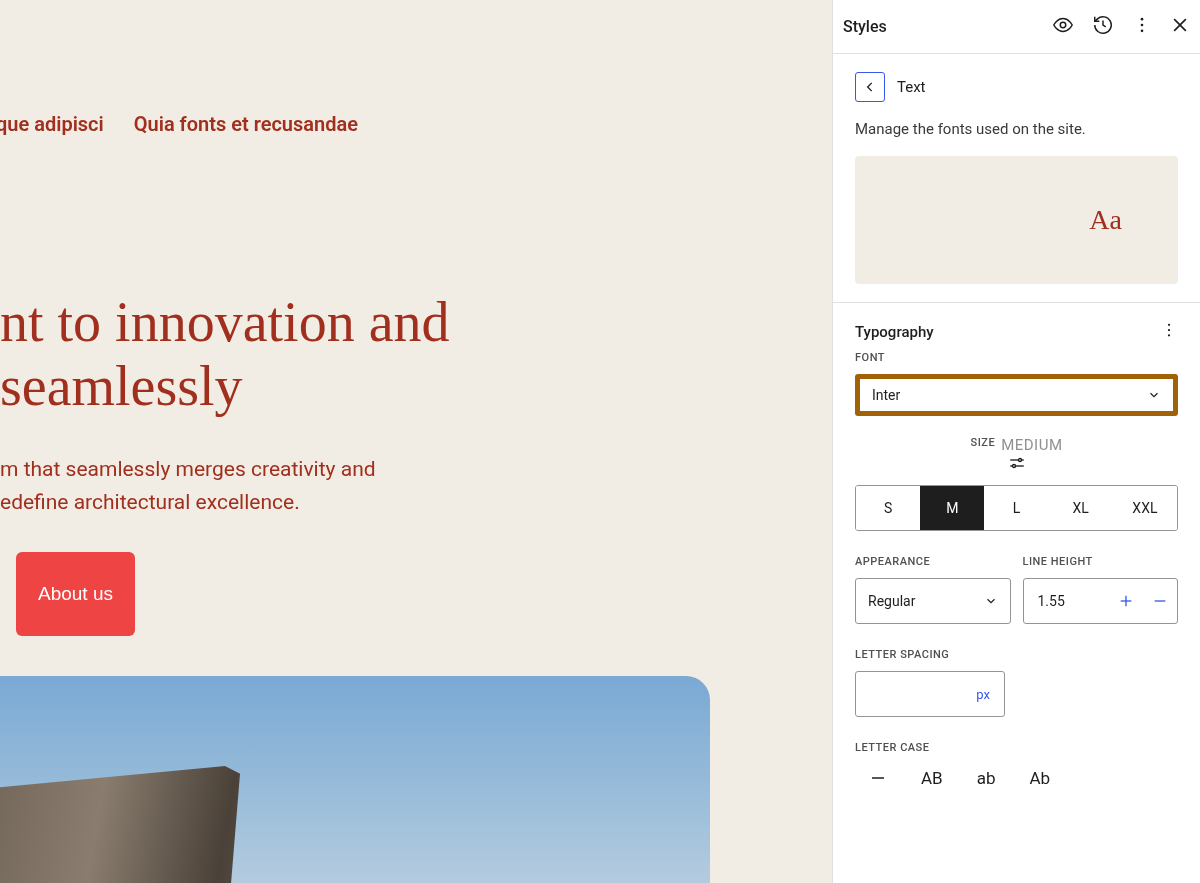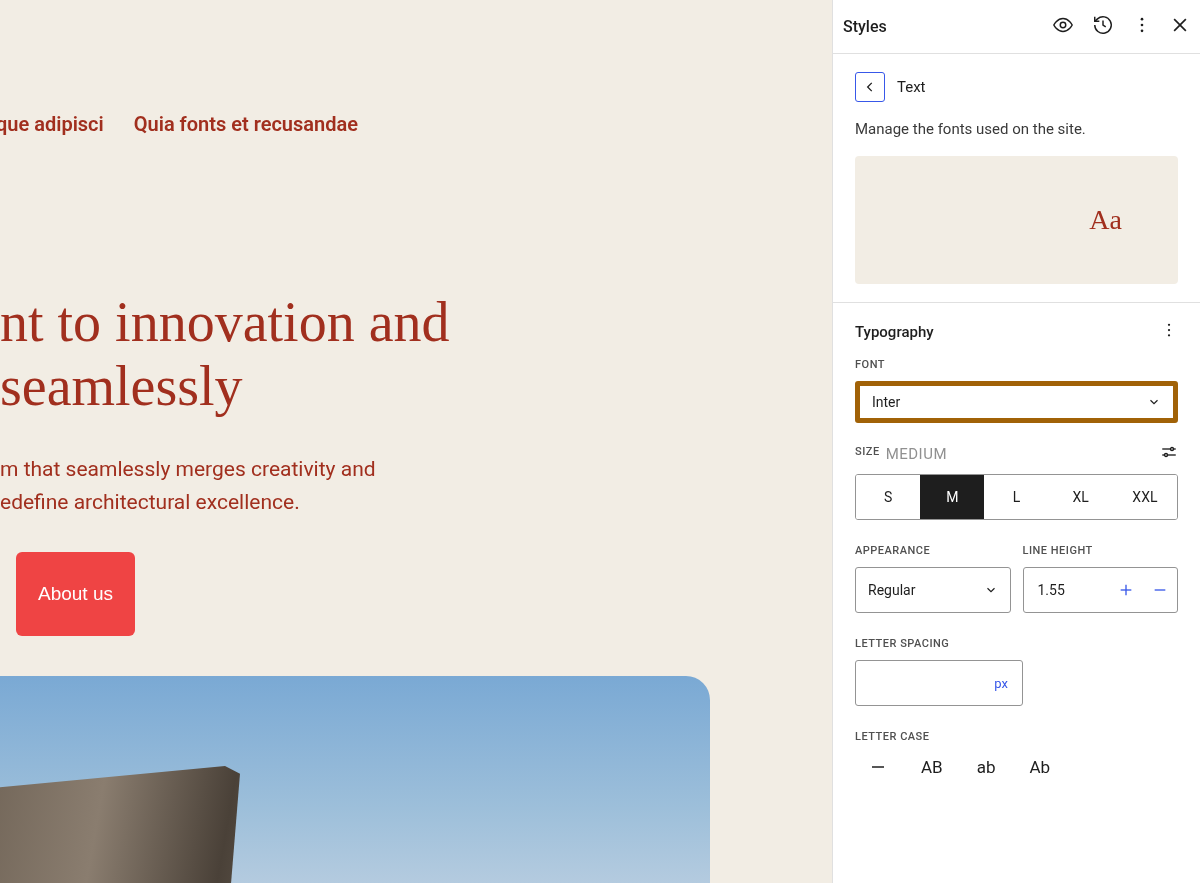--- a/index.html
+++ b/index.html
@@ -26,48 +26,48 @@
 .sb-divider { border-bottom: 1px solid #e0e0e0; }
 
 .back-row { display: flex; align-items: center; gap: 12px; margin-bottom: 18px; }
 .back-btn { width: 30px; height: 30px; border: 1.5px solid #3858e9; border-radius: 3px; display: flex; align-items: center; justify-content: center; background: #fff; cursor: pointer; }
 .back-btn svg { stroke: #1e1e1e; }
 .back-label { font-size: 15px; color: #1e1e1e; }
 .text-desc { font-size: 15px; color: #3a3a3a; margin-bottom: 18px; }
 .font-preview { background: #f2ede4; height: 128px; border-radius: 4px; display: flex; align-items: center; justify-content: flex-end; padding-right: 56px; }
 .font-preview-aa { font-family: Georgia, serif; font-size: 28px; color: #a12f1e; }
 
-.typo-head { display: flex; align-items: center; justify-content: space-between; margin-bottom: 16px; }
+.typo-head { display: flex; align-items: center; justify-content: space-between; margin-bottom: 9px; }
 .typo-title { font-size: 15px; font-weight: 500; }
 .more-btn { cursor: pointer; }
 
 .field-label { text-transform: uppercase; font-size: 11px; letter-spacing: 0.5px; color: #505050; font-weight: 500; margin-bottom: 10px; }
 .select { width: 100%; height: 42px; border: 5px solid #a16207; border-radius: 3px; background: #fff; display: flex; align-items: center; justify-content: space-between; padding: 0 12px; font-size: 14px; color: #1e1e1e; cursor: pointer; }
 .select svg { stroke: #1e1e1e; }
 
 .size-row { margin-top: 20px; }
-.size-head { display: flex; align-items: center; justify-content: space-between; margin-bottom: 10px; }
+.size-head { display: flex; align-items: center; justify-content: space-between; margin-bottom: 10px; flex-direction: column; }
 .size-head-left { display: flex; gap: 6px; }
 .size-head-left .lbl { text-transform: uppercase; font-size: 11px; letter-spacing: 0.5px; font-weight: 500; color: #505050; }
 .size-head-left .val { text-transform: uppercase; font-size: 15px; letter-spacing: 0.5px; font-weight: 400; color: #909090; }
 .size-toggle { cursor: pointer; }
 
 .size-options { display: flex; border: 1px solid #949494; border-radius: 3px; overflow: hidden; height: 46px; }
 .size-opt { flex: 1; display: flex; align-items: center; justify-content: center; font-size: 14px; color: #1e1e1e; cursor: pointer; background: #fff; }
 .size-opt.active { background: #1e1e1e; color: #fff; }
 
 .two-col { display: flex; gap: 12px; margin-top: 24px; }
 .two-col > div { flex: 1; }
 .appearance-select { height: 46px; border: 1px solid #949494; border-radius: 3px; display: flex; align-items: center; justify-content: space-between; padding: 0 12px; font-size: 14px; cursor: pointer; }
 .line-height-ctrl { height: 46px; border: 1px solid #949494; border-radius: 3px; display: flex; align-items: center; }
 .lh-val { flex: 1; padding-left: 14px; font-size: 14px; }
 .lh-btn { width: 34px; height: 100%; display: flex; align-items: center; justify-content: center; cursor: pointer; color: #3858e9; font-size: 20px; font-weight: 300; }
 
 .spacing-row { margin-top: 24px; }
-.spacing-input { width: 168px; height: 46px; border: 1px solid #949494; border-radius: 3px; display: flex; align-items: center; justify-content: flex-end; padding-right: 14px; }
+.spacing-input { width: 150px; height: 46px; border: 1px solid #949494; border-radius: 3px; display: flex; align-items: center; justify-content: flex-end; padding-right: 14px; }
 .spacing-unit { color: #3858e9; font-size: 13px; cursor: pointer; }
 
 .case-row { margin-top: 24px; }
 .case-options { display: flex; gap: 34px; padding-left: 14px; margin-top: 14px; }
 .case-opt { font-size: 17px; color: #1e1e1e; cursor: pointer; display: flex; align-items: center; }
 .case-opt.none-opt svg { stroke: #1e1e1e; }
 </style>
 </head>
 <body>
 

